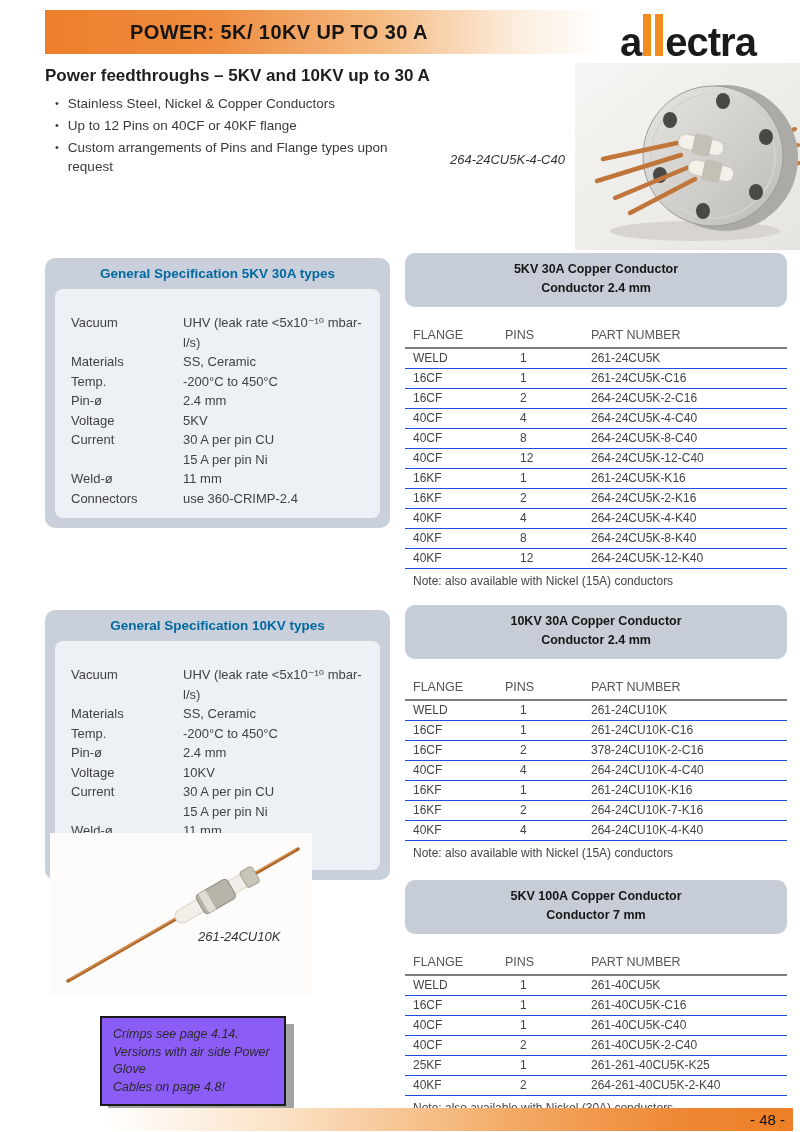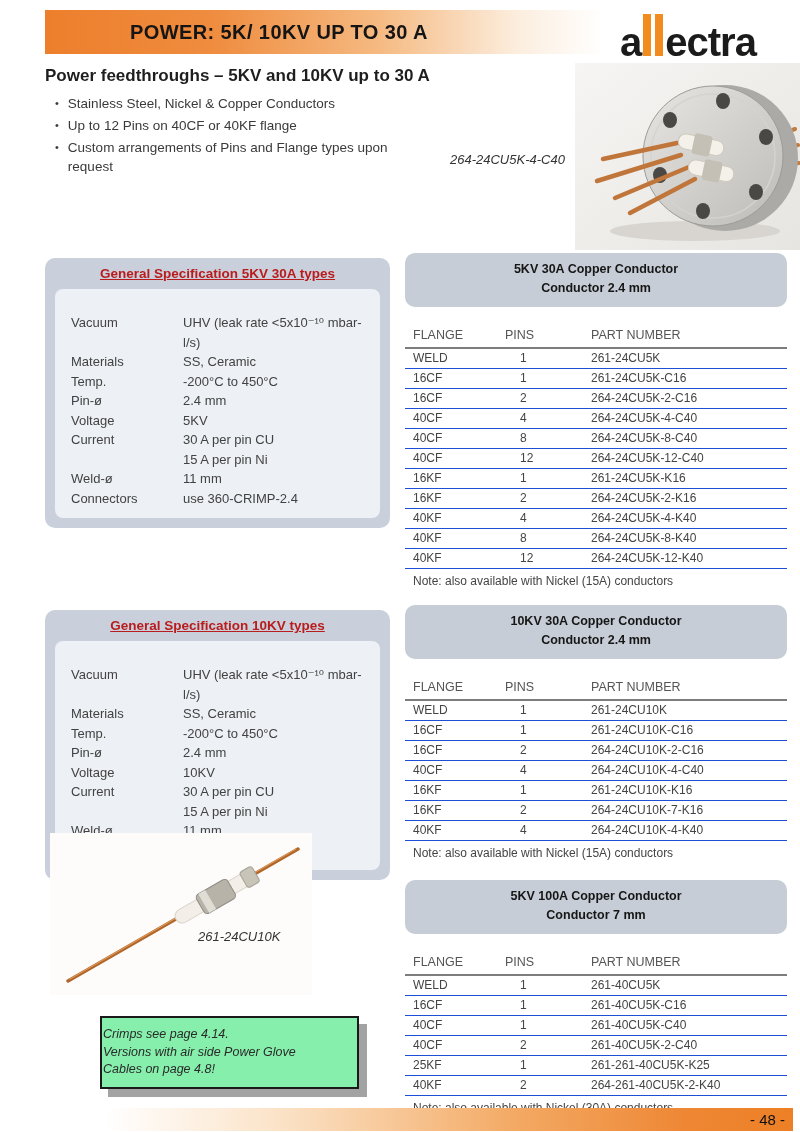--- a/index.html
+++ b/index.html
@@ -26,41 +26,41 @@
   
   .photo-flange{position:absolute;left:575px;top:63px;width:225px;height:187px;}
   .photo-pin{position:absolute;left:50px;top:833px;width:262px;height:162px;background:#fdfcfb;}
   .img-label{position:absolute;font-size:13px;font-style:italic;color:#333;}
   .flange-label{left:450px;top:152px;}
   .pin-label{left:148px;top:96px;}
 
   
   .spec-box{position:absolute;left:45px;width:345px;background:#C9D0DB;border-radius:10px;
             padding:7px 10px 10px;box-sizing:border-box;}
-  .spec-title{text-align:center;font-weight:bold;font-size:13.5px;color:#b91c1c;margin:1px 0 8px;text-decoration:underline;}
+  .spec-title{text-align:center;font-weight:bold;font-size:13.5px;color:#0369a1;margin:1px 0 8px;}
   .spec-inner{background:#EDF0F4;border-radius:8px;padding:24px 6px 10px 16px;}
   .spec-row{display:flex;font-size:13px;color:#424242;line-height:19.5px;}
   .spec-label{width:112px;flex:0 0 auto;}
   .spec-value{flex:1;}
 
   
   .data-table{position:absolute;left:405px;width:382px;}
   .table-header{background:#C6CDD6;border-radius:10px;text-align:center;font-weight:bold;
                 font-size:12.5px;color:#161616;padding:7px 0 8px;line-height:1.55;}
   .grid-head{display:grid;grid-template-columns:92px 86px 1fr;padding:7px 0 5px 8px;
              font-size:12.5px;color:#555;border-bottom:2px solid #7d7d7d;margin-top:14px;}
   .grid-row{display:grid;grid-template-columns:92px 86px 1fr;padding-left:8px;height:19px;
             align-items:center;font-size:12px;color:#444;border-bottom:1px solid #1d4ed8;}
   .c-pins{padding-left:15px;}
   .table-note{font-size:12px;color:#444;padding:5px 0 0 8px;}
 
   
-  .note-box{position:absolute;left:100px;top:1016px;width:259px;box-sizing:border-box;
-            background:#86efac;border:2px solid #1a1a1a;box-shadow:8px 8px 0 #A3A3A3;
-            padding:8px 1px;font-style:italic;font-size:12.5px;color:#2a2a2a;line-height:1.4;}
+  .note-box{position:absolute;left:100px;top:1016px;width:186px;box-sizing:border-box;
+            background:#8b5cf6;border:2px solid #1a1a1a;box-shadow:8px 8px 0 #A3A3A3;
+            padding:8px 11px;font-style:italic;font-size:12.5px;color:#2a2a2a;line-height:1.4;}
 
   
   .footer-bar{position:absolute;left:105px;top:1108px;width:688px;height:23px;
               background:linear-gradient(to right,#ffffff 0%,#FBE3C8 25%,#F3A963 60%,#EE8633 85%,#ED8026 100%);
               display:flex;align-items:center;justify-content:flex-end;padding-right:8px;
               box-sizing:border-box;font-weight:normal;font-size:15px;color:#101010;}
 </style>
 </head>
 <body>
 
@@ -346,21 +346,21 @@
 
         <div class="grid-row">
           <span>16CF</span>
           <span class="c-pins">1</span>
           <span>261-24CU10K-C16</span>
         </div>
 
         <div class="grid-row">
           <span>16CF</span>
           <span class="c-pins">2</span>
-          <span>264-24CU10K-2-C16</span>
+          <span>378-24CU10K-2-C16</span>
         </div>
 
         <div class="grid-row">
           <span>40CF</span>
           <span class="c-pins">4</span>
           <span>264-24CU10K-4-C40</span>
         </div>
 
         <div class="grid-row">
           <span>16KF</span>

